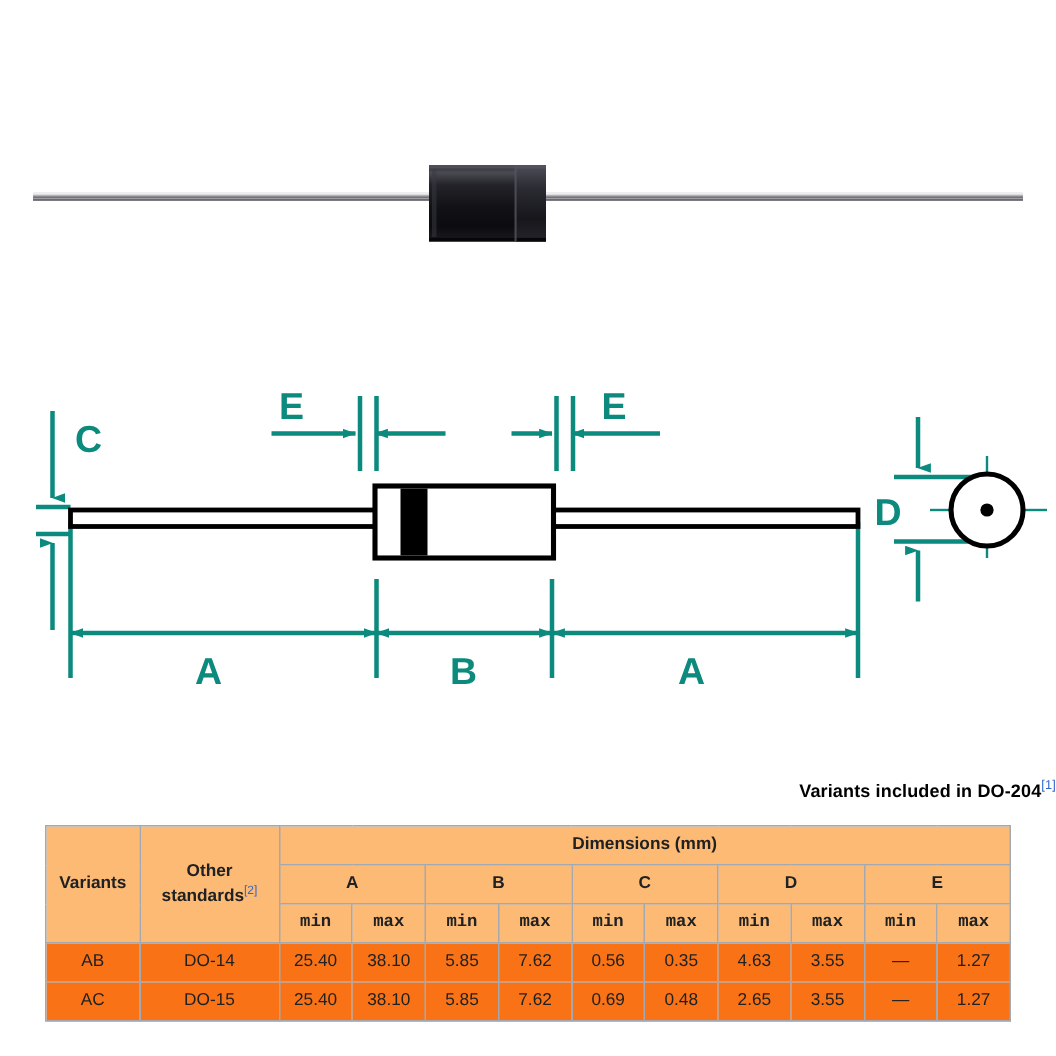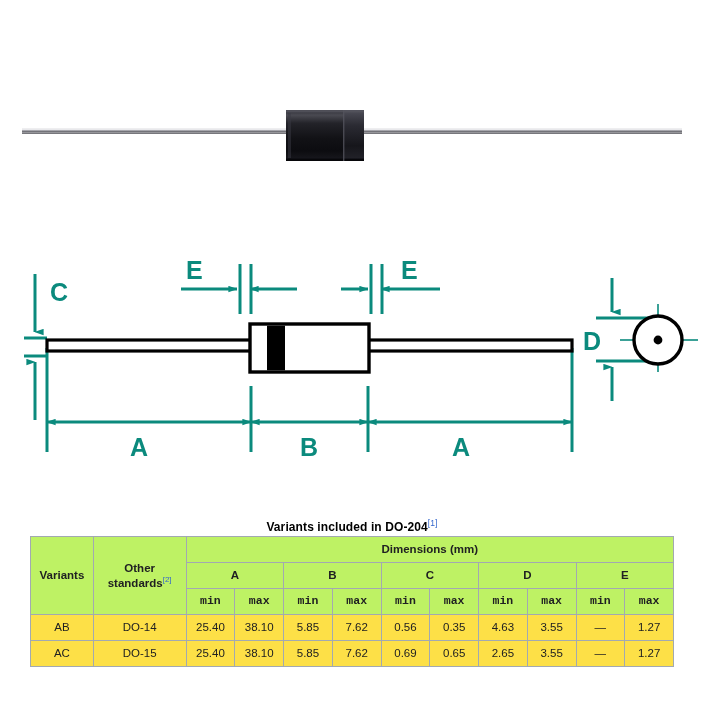--- a/index.html
+++ b/index.html
@@ -37,25 +37,25 @@
   
   #table-panel {
     position: absolute;
     left: 0;
     top: 506px;
     width: 704px;
     height: 198px;
   }
 
   #table-caption {
-    text-align: center;
+    text-align: right;
     font-size: 12px;
     font-weight: bold;
     color: #000;
-    margin: 12px 0 2px 0;
+    margin: 12px 0 16px 0;
     letter-spacing: 0.1px;
   }
   #table-caption .ref {
     color: #3366cc;
     font-size: 8.5px;
     font-weight: normal;
     vertical-align: super;
   }
 
   table.wt {
@@ -68,26 +68,26 @@
   table.wt th,
   table.wt td {
     border: 1px solid #a2a9b1;
     padding: 0;
     text-align: center;
     vertical-align: middle;
     height: 25px;
     line-height: 1.25;
   }
   table.wt th {
-    background: #bef264;
+    background: #fdba74;
     font-weight: bold;
     color: #202122;
   }
   table.wt td {
-    background: #fde047;
+    background: #f97316;
     color: #202122;
     font-weight: normal;
   }
   table.wt th.tall { height: 72px; }
   table.wt th sup {
     color: #3366cc;
     font-size: 8px;
     font-weight: normal;
   }
   .colA { width: 62px; }
@@ -294,21 +294,21 @@
         <td>1.27</td>
       </tr>
       <tr>
         <td>AC</td>
         <td>DO-15</td>
         <td>25.40</td>
         <td>38.10</td>
         <td>5.85</td>
         <td>7.62</td>
         <td>0.69</td>
-        <td>0.65</td>
+        <td>0.48</td>
         <td>2.65</td>
         <td>3.55</td>
         <td>—</td>
         <td>1.27</td>
       </tr>
     </tbody>
   </table>
 </div>
 
 </body></html>

